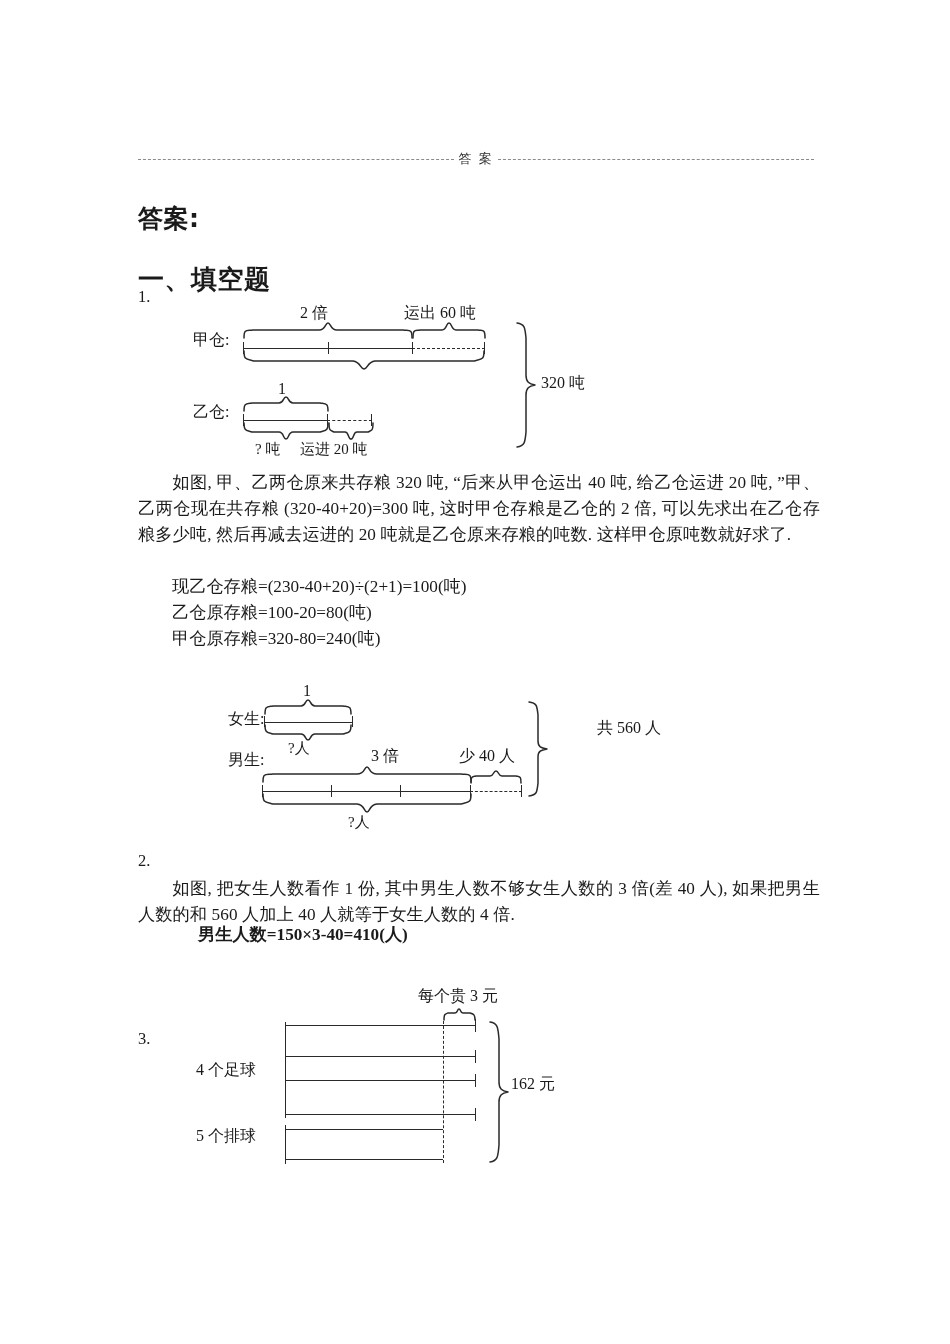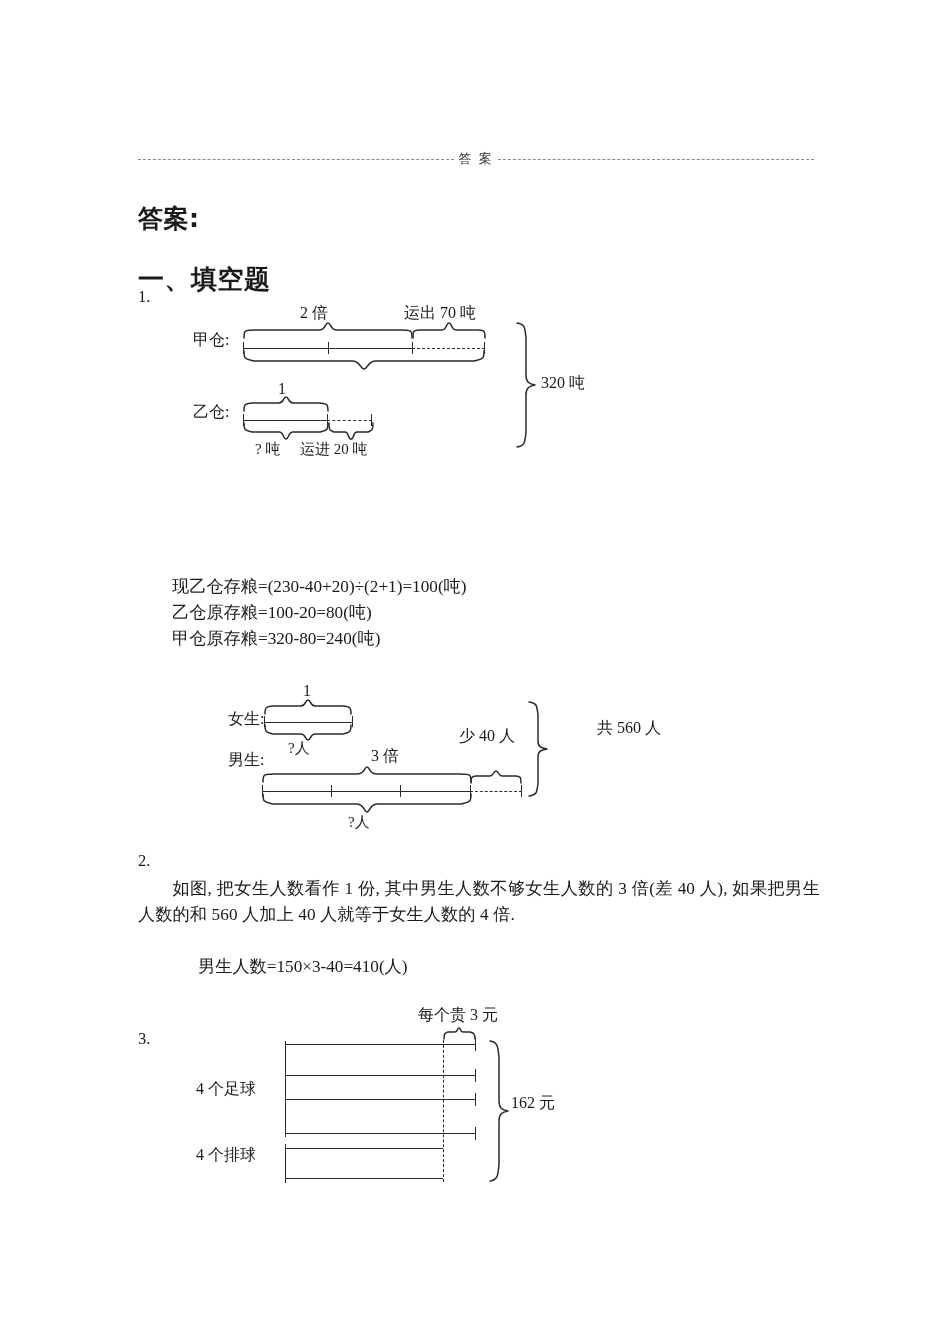--- a/index.html
+++ b/index.html
@@ -142,21 +142,21 @@
   <div class="h-section">一、填空题</div>
 
   <div class="qnum" style="left:138px; top:287px;">1.</div>
 
   <div class="diagram" style="left:0; top:0; width:950px; height:1344px;">
 
     <div class="dlabel" style="left:193px; top:332px;">甲仓:</div>
 
     <div class="dlabel" style="left:300px; top:305px;">2 倍</div>
 
-    <div class="dlabel" style="left:404px; top:305px;">运出 70 吨</div>
+    <div class="dlabel" style="left:404px; top:305px;">运出 60 吨</div>
 
     <svg class="brace-svg" style="left:243px; top:322px;" width="170" height="17" viewBox="0 0 170 17">
       <path d="M1,16 C1,7 3,9 10,8 L76,8 C83,8 82,1 85,1 C88,1 87,8 94,8 L160,8 C167,9 169,7 169,16"></path>
     </svg>
 
     <svg class="brace-svg" style="left:412px; top:322px;" width="74" height="17" viewBox="0 0 74 17">
       <path d="M1,16 C1,7 3,9 8,8 L30,8 C35,8 34,1 37,1 C40,1 39,8 44,8 L66,8 C71,9 73,7 73,16"></path>
     </svg>
 
     <div class="solidline" style="left:243px; top:348px; width:169px;"></div>
@@ -192,20 +192,21 @@
 
     <div class="dlabel sm" style="left:255px; top:442px;">? 吨</div>
     <div class="dlabel sm" style="left:300px; top:442px;">运进 20 吨</div>
 
     <svg class="brace-svg" style="left:516px; top:322px;" width="20" height="126" viewBox="0 0 20 126">
       <path d="M1,1 C9,2 9,6 10,16 L10,53 C10,60 13,62 19,63 C13,64 10,66 10,73 L10,110 C9,120 9,124 1,125"></path>
     </svg>
     <div class="dlabel" style="left:541px; top:375px;">320 吨</div>
   </div>
 
+  <div class="para indent" style="left:138px; top:470px; width:682px;">如图, 甲、乙两仓原来共存粮 320 吨, “后来从甲仓运出 40 吨, 给乙仓运进 20 吨, ”甲、乙两仓现在共存粮 (320-40+20)=300 吨, 这时甲仓存粮是乙仓的 2 倍, 可以先求出在乙仓存粮多少吨, 然后再减去运进的 20 吨就是乙仓原来存粮的吨数. 这样甲仓原吨数就好求了.</div>
   <div class="eqline" style="left:172px; top:574px;">现乙仓存粮=(230-40+20)÷(2+1)=100(吨)</div>
   <div class="eqline" style="left:172px; top:600px;">乙仓原存粮=100-20=80(吨)</div>
   <div class="eqline" style="left:172px; top:626px;">甲仓原存粮=320-80=240(吨)</div>
 
   <div class="diagram" style="left:0; top:0; width:950px; height:1344px;">
 
     <div class="dlabel" style="left:228px; top:711px;">女生:</div>
     <div class="dlabel" style="left:228px; top:752px;">男生:</div>
 
     <div class="dlabel" style="left:303px; top:683px;">1</div>
@@ -217,21 +218,21 @@
     <div class="solidline" style="left:264px; top:722px; width:89px;"></div>
     <div class="vtick" style="left:264px; top:716px; height:11px;"></div>
     <div class="vtick" style="left:352px; top:716px; height:11px;"></div>
 
     <svg class="brace-svg" style="left:264px; top:724px;" width="89" height="17" viewBox="0 0 89 17">
       <path d="M1,1 C1,9 3,8 9,10 L37,10 C42,10 41,16 44,16 C47,16 46,10 51,10 L79,10 C85,8 87,9 87,1"></path>
     </svg>
     <div class="dlabel sm" style="left:288px; top:741px;">?人</div>
 
     <div class="dlabel" style="left:371px; top:748px;">3 倍</div>
-    <div class="dlabel" style="left:459px; top:728px;">少 40 人</div>
+    <div class="dlabel" style="left:459px; top:748px;">少 40 人</div>
 
     <svg class="brace-svg" style="left:262px; top:766px;" width="210" height="17" viewBox="0 0 210 17">
       <path d="M1,16 C1,7 3,9 11,8 L95,8 C103,8 102,1 105,1 C108,1 107,8 115,8 L199,8 C207,9 209,7 209,16"></path>
     </svg>
 
     <svg class="brace-svg" style="left:470px; top:770px;" width="53" height="14" viewBox="0 0 53 14">
       <path d="M1,13 C1,6 2,7 6,6 L20,6 C24,6 23,1 26,1 C29,1 28,6 32,6 L46,6 C50,7 51,6 51,13"></path>
     </svg>
 
     <div class="solidline" style="left:262px; top:791px; width:208px;"></div>
@@ -248,25 +249,25 @@
     <div class="dlabel sm" style="left:348px; top:815px;">?人</div>
 
     <svg class="brace-svg" style="left:528px; top:701px;" width="20" height="96" viewBox="0 0 20 96">
       <path d="M1,1 C9,2 9,5 10,14 L10,40 C10,46 13,47 19,48 C13,49 10,50 10,56 L10,82 C9,91 9,94 1,95"></path>
     </svg>
     <div class="dlabel" style="left:553px; top:720px;margin-left:44px;">共 560 人</div>
   </div>
 
   <div class="qnum" style="left:138px; top:851px;">2.</div>
   <div class="para indent" style="left:138px; top:876px; width:682px;">如图, 把女生人数看作 1 份, 其中男生人数不够女生人数的 3 倍(差 40 人), 如果把男生人数的和 560 人加上 40 人就等于女生人数的 4 倍.</div>
-  <div class="eqline" style="left:198px; top:954px;">男生人数=150×3-40=410(人)</div>
+  <div class="eqline" style="left:198px; top:922px;font-weight:bold;">男生人数=150×3-40=410(人)</div>
 
   <div class="qnum" style="left:138px; top:1029px;">3.</div>
 
-  <div class="diagram" style="left:0; top:0; width:950px; height:1208px;margin-top:19px;">
+  <div class="diagram" style="left:0; top:0; width:950px; height:1208px;">
 
     <div class="dlabel" style="left:418px; top:988px;">每个贵 3 元</div>
 
     <svg class="brace-svg" style="left:443px; top:1008px;" width="34" height="13" viewBox="0 0 34 13">
       <path d="M1,12 C1,6 2,6 5,5 L12,5 C15,5 14,1 16,1 C18,1 17,5 20,5 L27,5 C30,6 32,6 32,12"></path>
     </svg>
 
     <div class="vtick" style="left:285px; top:1022px; height:96px;"></div>
 
     <div class="solidline" style="left:285px; top:1025px; width:191px;"></div>
@@ -280,21 +281,21 @@
     <div class="vtick" style="left:475px; top:1108px; height:13px;"></div>
 
     <div class="vtick" style="left:285px; top:1125px; height:39px;"></div>
 
     <div class="solidline" style="left:285px; top:1129px; width:158px;"></div>
     <div class="solidline" style="left:285px; top:1159px; width:158px;"></div>
 
     <div class="vdash" style="left:443px; top:1021px; height:142px;"></div>
 
     <div class="dlabel" style="left:196px; top:1062px;">4 个足球</div>
-    <div class="dlabel" style="left:196px; top:1128px;">4 个排球</div>
+    <div class="dlabel" style="left:196px; top:1128px;">5 个排球</div>
 
     <svg class="brace-svg" style="left:489px; top:1021px;" width="20" height="142" viewBox="0 0 20 142">
       <path d="M1,1 C9,2 9,7 10,18 L10,61 C10,68 13,70 19,71 C13,72 10,74 10,81 L10,124 C9,135 9,140 1,141"></path>
     </svg>
     <div class="dlabel" style="left:511px; top:1076px;">162 元</div>
   </div>
 
 
 </div>
 

